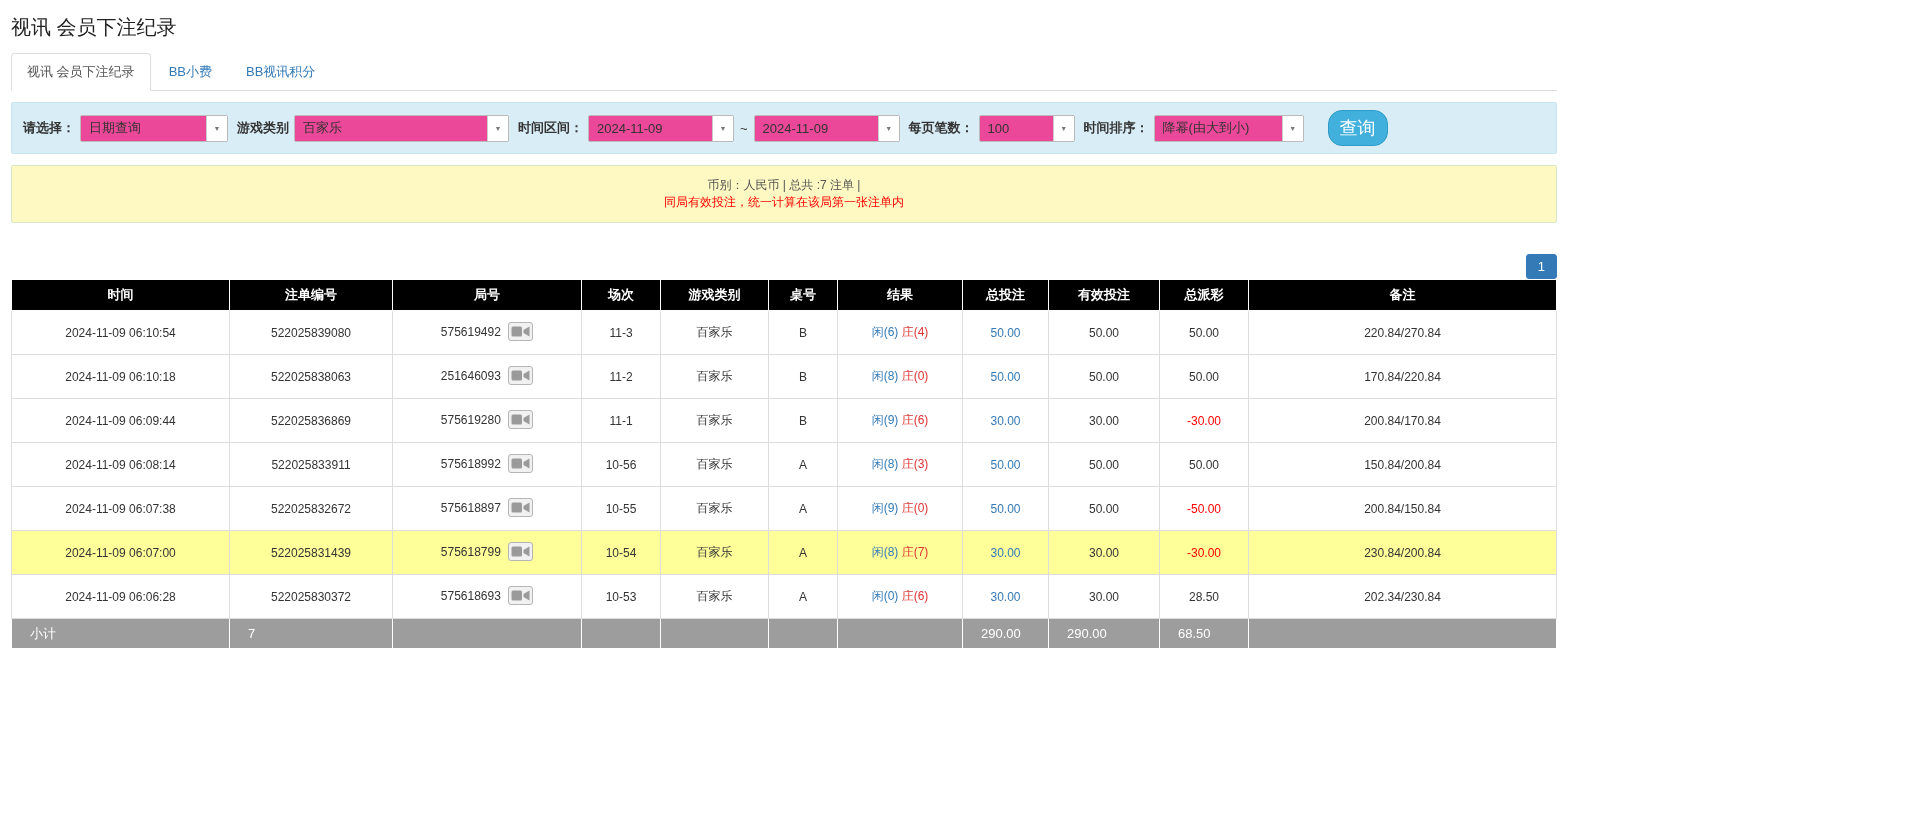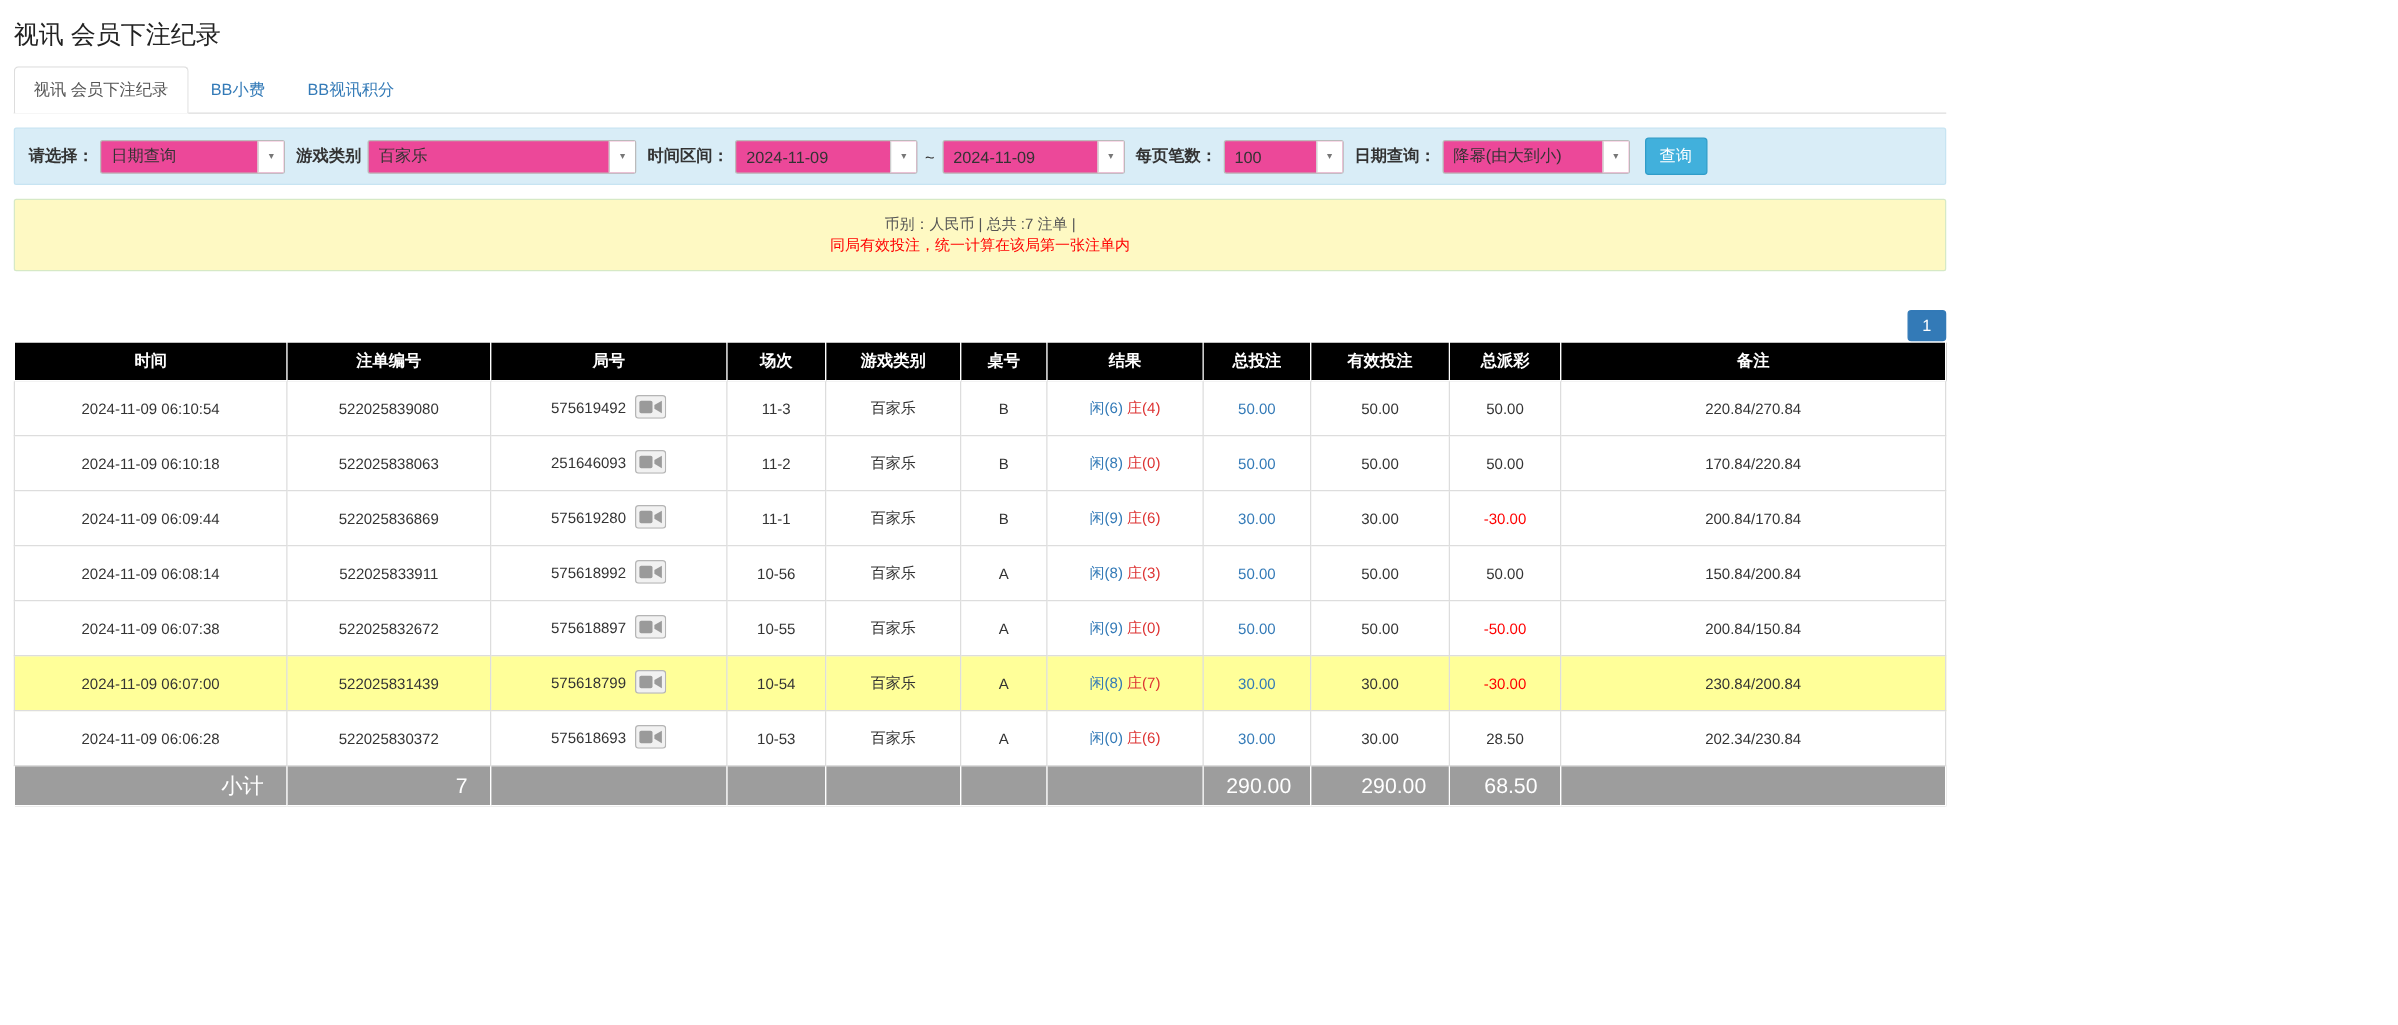--- a/index.html
+++ b/index.html
@@ -19,22 +19,22 @@
   .filter-bar { margin-top: 11px; background: #d9edf7; border: 1px solid #c7e4f2; border-radius: 2px;
                 padding: 7px 9px; display: flex; align-items: center; }
   .filter-label { font-weight: bold; font-size: 13px; color: #333; white-space: nowrap; margin: 0 5px 0 9px; text-align: center; }
   .filter-label:first-child { margin-left: 2px; }
   .combo { display: inline-flex; align-items: stretch; background: #ec4899; border: 1px solid #bbb; border-radius: 2px; height: 27px; }
   .combo .combo-text { border: none; outline: none; padding: 0 8px; font-size: 13px; color: #333;
                        font-family: inherit; background: transparent; }
   .combo .combo-btn { width: 21px; background: #fff; border: none; border-left: 1px solid #ccc;
                       color: #777; font-size: 7px; cursor: pointer; display: flex; align-items: center; justify-content: center; }
   .tilde { margin: 0 6px; color: #333; font-size: 13px; }
-  .search-btn { margin-left: 12px; background: #41b0dc; border: 1px solid #2f9cc8; color: #fff;
-                font-size: 13px; padding: 5px 11px; border-radius: 3px; cursor: pointer; font-family: inherit; }
+  .search-btn { margin-left: 24px; background: #41b0dc; border: 1px solid #2f9cc8; color: #fff;
+                font-size: 18px; padding: 5px 11px; border-radius: 14px; cursor: pointer; font-family: inherit; }
 
   
   .summary-bar { margin-top: 11px; background: #fef9c3; border: 1px solid #d6e9c6; border-radius: 2px;
                  padding: 11px 10px; display: flex; justify-content: space-between; align-items: center; font-size: 12px; flex-direction: column; }
   .summary-left { color: #555; }
   .summary-right { color: #f00; }
 
   
   .pagination-row { margin-top: 31px; display: flex; justify-content: flex-end; }
   .page-btn { background: #337ab7; border: 1px solid #337ab7; color: #fff; font-size: 13px;
@@ -46,22 +46,22 @@
              border: 1px solid #fff; padding: 6px 2px; height: 29px; }
   tbody td { border: 1px solid #ddd; text-align: center; font-size: 12px; color: #333;
              padding: 4px 3px; height: 44px; background: #fff; }
   tbody tr.highlight td { background: #ffff99; }
   .round-cell { white-space: nowrap; }
   .cam-icon { display: inline-block; vertical-align: middle; margin-left: 4px; cursor: pointer; }
   .res-player { color: #337ab7; }
   .res-banker { color: #dd3333; }
   .bet-link { color: #337ab7; text-decoration: none; cursor: pointer; }
   td.neg { color: #f00; }
-  tfoot td { background: #9d9d9d; color: #fff; border: 1px solid #fff; text-align: right;
-             font-size: 17px; height: 30px; padding: 4px 18px; }
+  tfoot td { background: #9d9d9d; color: #fff; border: 1px solid #fff; text-align: left;
+             font-size: 13px; height: 30px; padding: 4px 18px; }
 </style>
 </head>
 <body>
 
 <div class="container">
 
   <div class="page-title">视讯 会员下注纪录</div>
 
   <div class="tabs">
     <div class="tab active">视讯 会员下注纪录</div>
@@ -92,21 +92,21 @@
       <input class="combo-text" style="width: 123px;" readonly="" value="2024-11-09">
       <button class="combo-btn">▼</button>
     </span>
 
     <span class="filter-label">每页笔数：</span>
     <span class="combo">
       <input class="combo-text" style="width: 73px;" readonly="" value="100">
       <button class="combo-btn">▼</button>
     </span>
 
-    <span class="filter-label">日期查询：</span>
+    <span class="filter-label">时间排序：</span>
     <span class="combo">
       <input class="combo-text" style="width: 127px;" readonly="" value="降幂(由大到小)">
       <button class="combo-btn">▼</button>
     </span>
 
     <button class="search-btn">查询</button>
   </div>
 
   <div class="summary-bar">
     <span class="summary-left">币别：人民币 | 总共 :7 注单 |</span>

